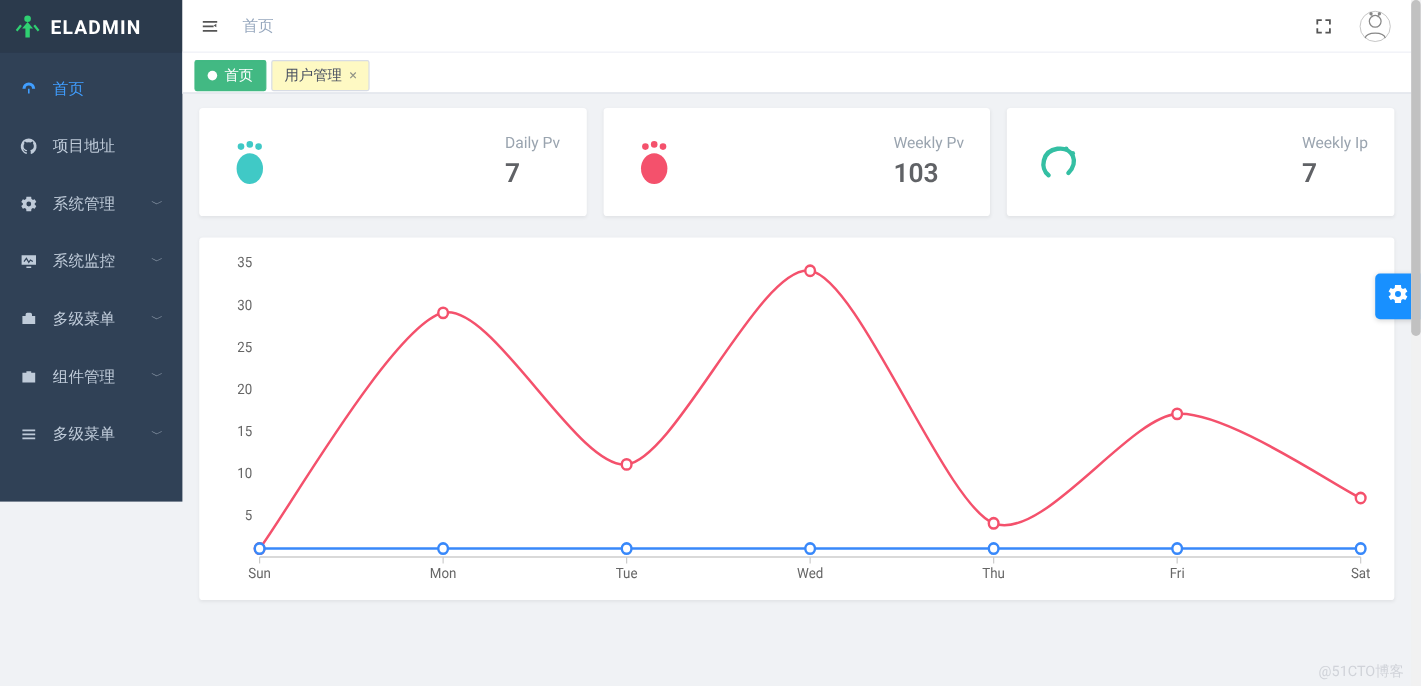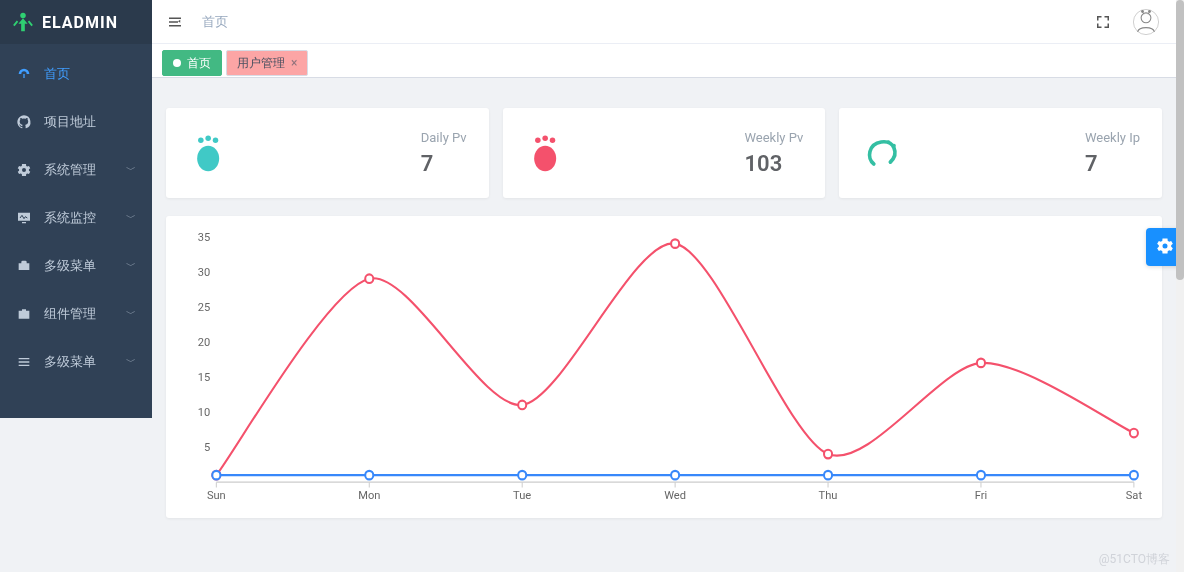--- a/index.html
+++ b/index.html
@@ -21,27 +21,27 @@
     .header { position: absolute; left: 152px; top: 0; right: 8px; height: 44px; background: #fff; display: flex; align-items: center; padding: 0 14px; border-bottom: 1px solid #ebeef5; }
     .collapse-icon { width: 18px; height: 18px; cursor: pointer; color: #555; }
     .breadcrumb { margin-left: 18px; color: #97a8be; font-size: 13px; }
     .header-right { margin-left: auto; display: flex; align-items: center; gap: 18px; }
     .fs-icon { width: 18px; height: 18px; cursor: pointer; color: #555; }
     .avatar { width: 32px; height: 32px; border-radius: 50%; display: flex; align-items: center; justify-content: center; color: #666; }
     .avatar svg { width: 28px; height: 28px; }
 
     
     .tabs { position: absolute; left: 152px; top: 44px; right: 8px; height: 34px; background: #fff; border-bottom: 1px solid #d8dce5; padding: 4px 10px 0 10px; display: flex; gap: 4px; align-items: center; }
-    .tab { height: 26px; line-height: 24px; border: 1px solid #d8dce5; padding: 0 10px; font-size: 12px; cursor: pointer; background: #fca5a5; color: #495060; display: inline-flex; align-items: center; gap: 6px; border-radius: 2px; }
+    .tab { height: 26px; line-height: 24px; border: 1px solid #d8dce5; padding: 0 10px; font-size: 12px; cursor: pointer; background: #fef9c3; color: #495060; display: inline-flex; align-items: center; gap: 6px; border-radius: 2px; }
     .tab.active { background: #42b983; border-color: #42b983; color: #fff; }
     .tab .dot { width: 8px; height: 8px; border-radius: 50%; background: #fff; }
     .tab .close { font-size: 12px; opacity: .6; }
 
     
-    .main { position: absolute; left: 152px; top: 78px; right: 8px; bottom: 0; overflow: auto; padding: 30px 14px 8px 14px; }
+    .main { position: absolute; left: 152px; top: 78px; right: 8px; bottom: 0; overflow: auto; padding: 12px 14px 8px 14px; }
 
     
     .stats { display: flex; gap: 14px; margin-bottom: 18px; }
     .stat-card { flex: 1; background: #fff; border-radius: 3px; box-shadow: 0 1px 3px rgba(0,0,0,.06); height: 90px; display: flex; align-items: center; padding: 0 22px; }
     .stat-icon { width: 44px; height: 44px; display: flex; align-items: center; justify-content: center; }
     .stat-text { margin-left: auto; text-align: left; }
     .stat-label { color: #9aa4af; font-size: 13px; margin-bottom: 6px; }
     .stat-value { color: #606266; font-size: 22px; font-weight: 600; }
 
     

